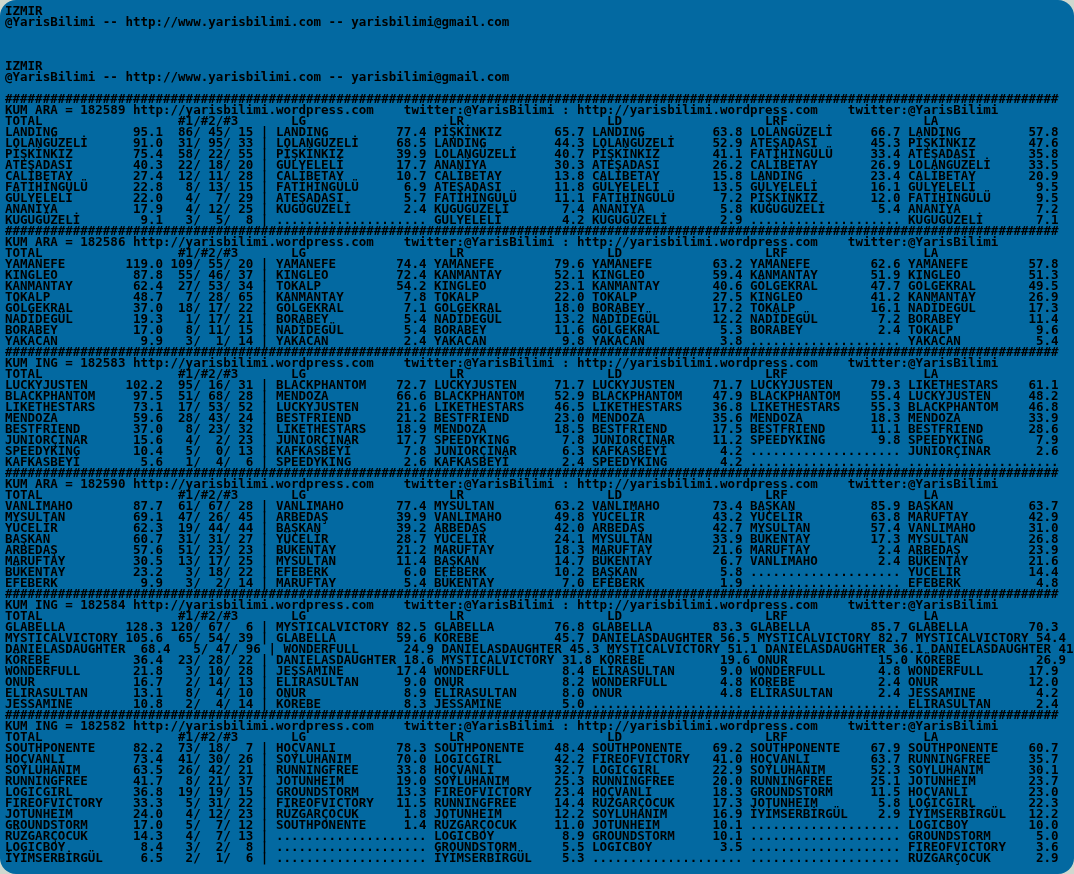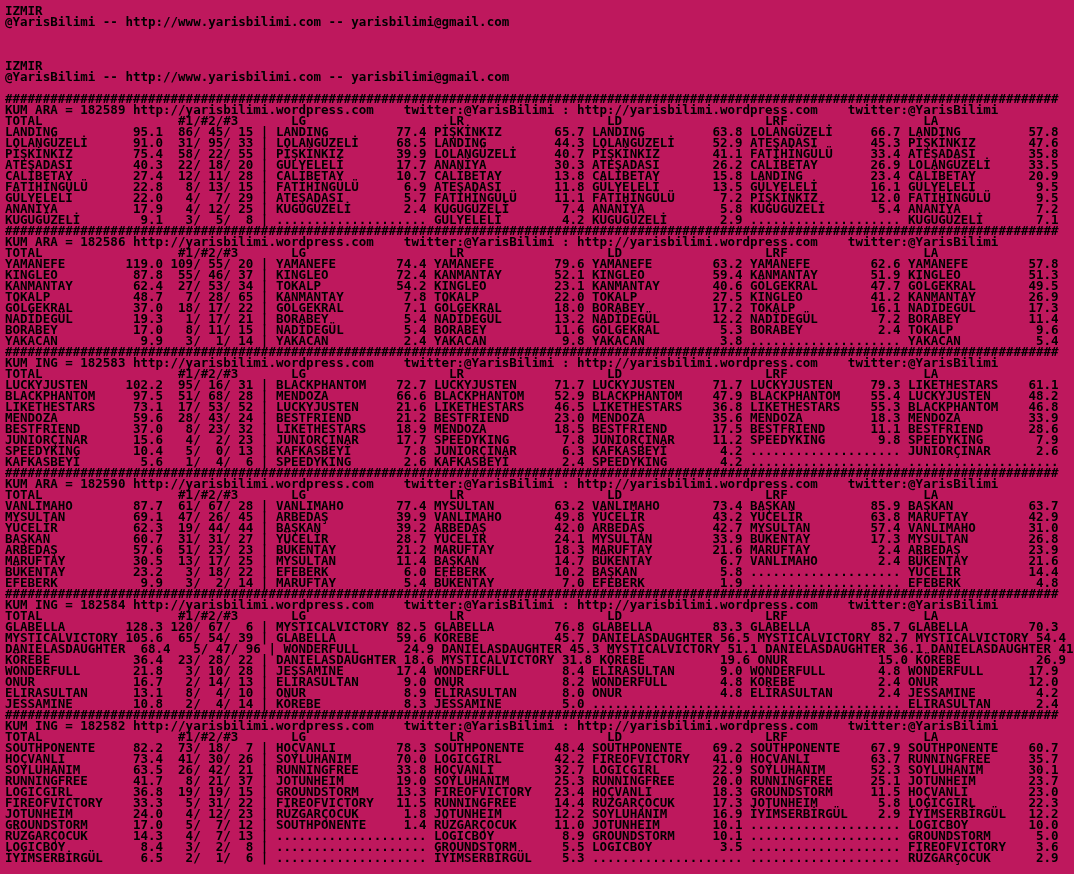--- a/index.html
+++ b/index.html
@@ -1,21 +1,22 @@
 <!DOCTYPE html>
 <html><head>
 <meta charset="utf-8">
 <style>
   html,body{margin:0;padding:0;background:#cfd8cf;}
   .screen{
     width:1074px;height:874px;
-    background:#be185d;
+    background:#0369a1;
     overflow:hidden;
     box-sizing:border-box;
     padding:5px 0 0 5px;
+    border-radius:16px;
   }
   .term{
     margin:0;
     font-family:"DejaVu Sans Mono","Liberation Mono",monospace;
     font-weight:bold;
     font-size:12.5px;
     line-height:11px;
     color:#000;
     white-space:pre;
   }

